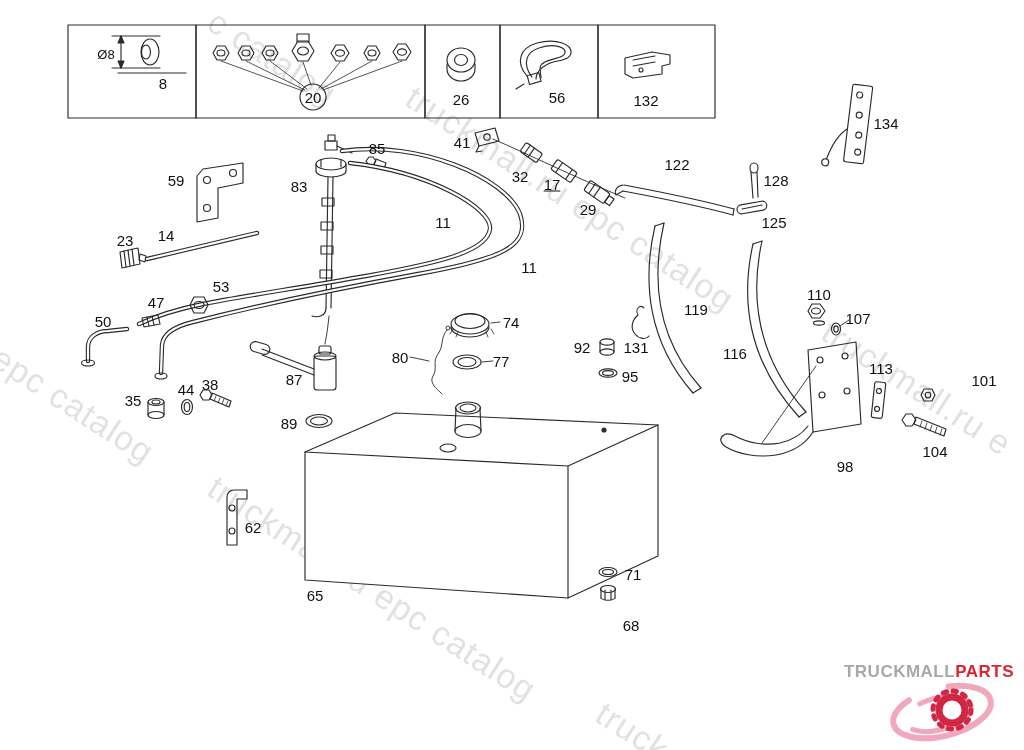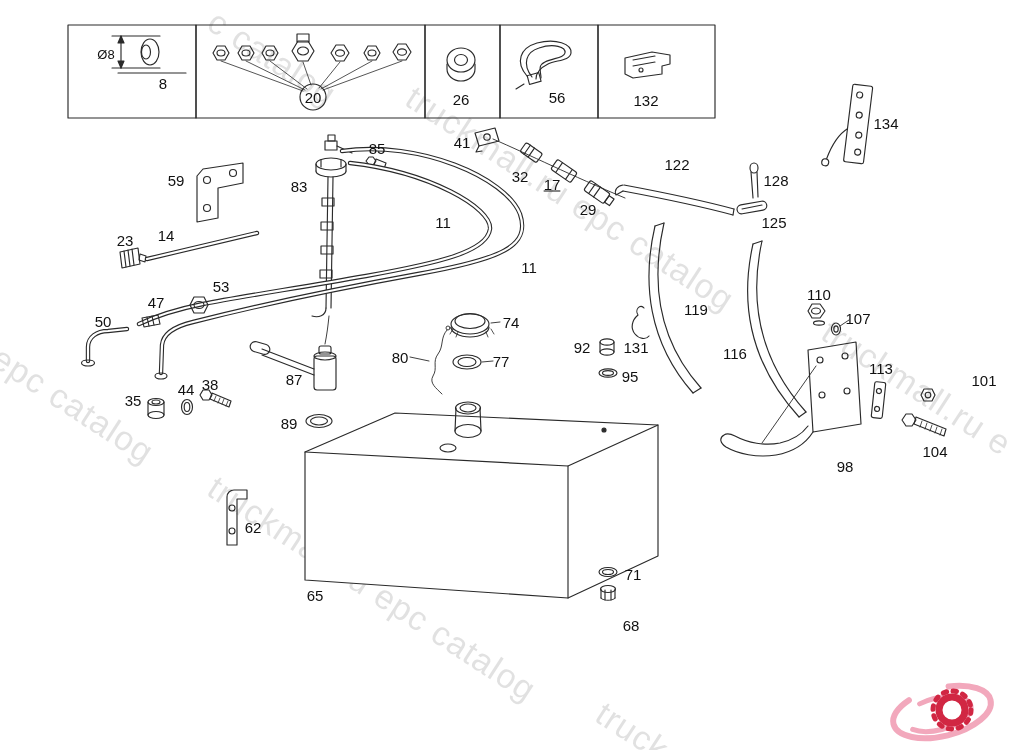--- a/index.html
+++ b/index.html
@@ -424,14 +424,17 @@
       <div class="plabel" style="left: 984px; top: 380px;">101</div>
       <div class="plabel" style="left: 935px; top: 451px;">104</div>
       <div class="plabel" style="left: 289px; top: 423px;">89</div>
       <div class="plabel" style="left: 845px; top: 466px;">98</div>
       <div class="plabel" style="left: 253px; top: 527px;">62</div>
       <div class="plabel" style="left: 315px; top: 595px;">65</div>
       <div class="plabel" style="left: 633px; top: 574px;">71</div>
       <div class="plabel" style="left: 631px; top: 594px; margin-top: 31px;">68</div>
     </div>
 
+  <div id="logo">
+    <span class="g">TRUCKMALL</span><span class="r">PARTS</span>
+  </div>
 
 </div>
 
 </body></html>

